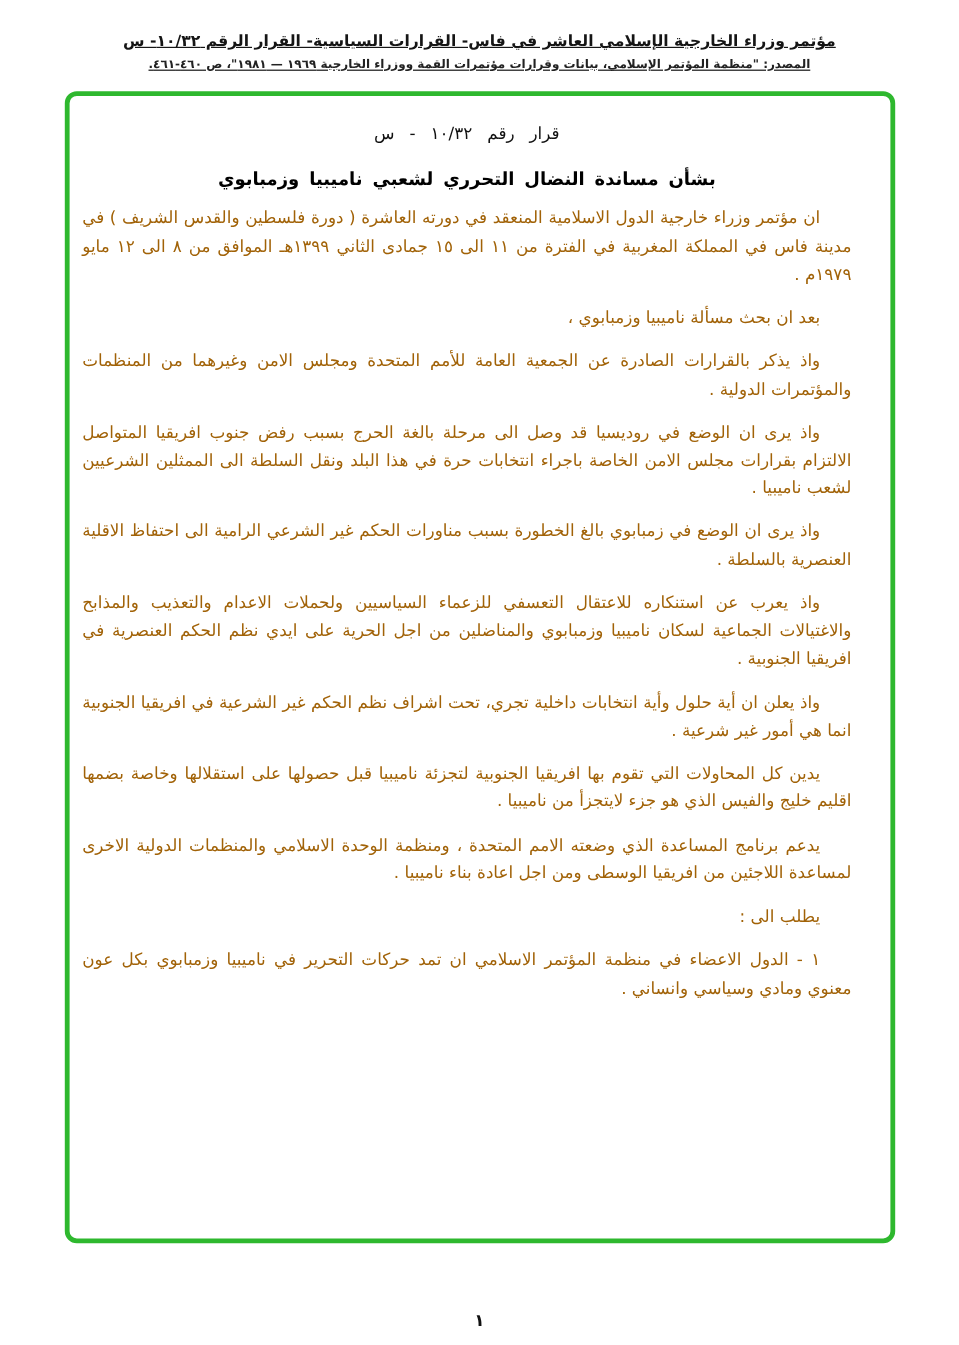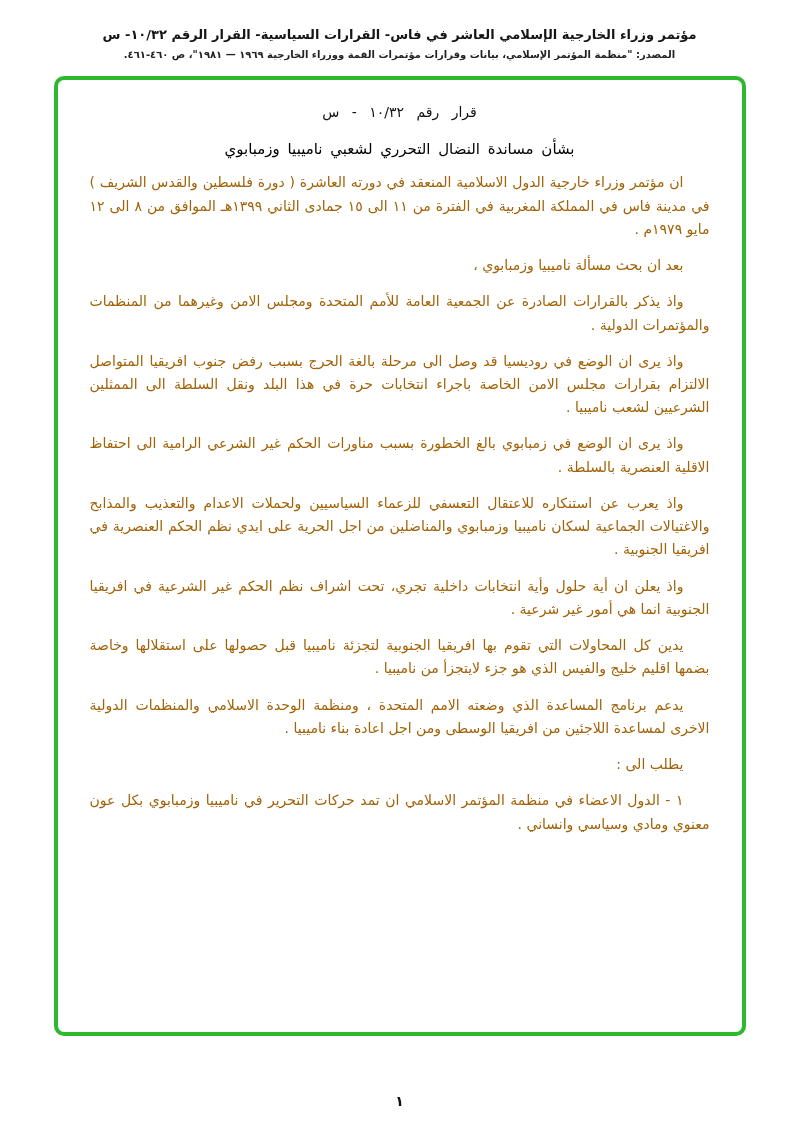--- a/index.html
+++ b/index.html
@@ -17,20 +17,21 @@
   .page {
     width: 100%;
     height: 100%;
     padding-top: 26px;
     position: relative;
   }
   .doc-header {
     text-align: center;
     padding: 0 40px;
     line-height: 1.45;
+    text-decoration: underline;
   }
   .header-line1 {
     font-size: 13px;
     font-weight: bold;
     letter-spacing: 0.2px;
   }
   .header-line2 {
     font-size: 10px;
     font-weight: bold;
     margin-top: 3px;
@@ -48,21 +49,21 @@
   .decision-number {
     text-align: center;
     font-size: 14px;
     word-spacing: 8px;
     margin-top: 6px;
     color: #111;
   }
   .decision-title {
     text-align: center;
     font-size: 15px;
-    font-weight: normal;
+    font-weight: bold;
     margin: 20px 0 6px 0;
     word-spacing: 3px;
     color: #000;
   }
   .body-text { margin-top: 4px; }
   .para {
     font-size: 14px;
     line-height: 1.66;
     text-align: justify;
     text-align-last: right;
@@ -84,21 +85,21 @@
 </head>
 <body>
 
 <div class="page">
 
   <header class="doc-header">
     <div class="header-line1">مؤتمر وزراء الخارجية الإسلامي العاشر في فاس- القرارات السياسية- القرار الرقم ١٠/٣٢- س</div>
     <div class="header-line2">المصدر: "منظمة المؤتمر الإسلامي، بيانات وقرارات مؤتمرات القمة ووزراء الخارجية ١٩٦٩ — ١٩٨١"، ص ٤٦٠-٤٦١.</div>
   </header>
 
-  <div class="frame" style="border-color: rgb(46, 184, 46);">
+  <div class="frame" style="border-color: rgb(46, 184, 46); padding-left: 11px;">
     <div class="decision-number">قرار رقم ١٠/٣٢ - س</div>
 
     <h1 class="decision-title">بشأن مساندة النضال التحرري لشعبي ناميبيا وزمبابوي</h1>
 
     <div class="body-text">
         <p class="para">ان مؤتمر وزراء خارجية الدول الاسلامية المنعقد في دورته العاشرة ( دورة فلسطين والقدس الشريف ) في مدينة فاس في المملكة المغربية في الفترة من ١١ الى ١٥ جمادى الثاني ١٣٩٩هـ الموافق من ٨ الى ١٢ مايو ١٩٧٩م .</p>
         <p class="para">بعد ان بحث مسألة ناميبيا وزمبابوي ،</p>
         <p class="para">واذ يذكر بالقرارات الصادرة عن الجمعية العامة للأمم المتحدة ومجلس الامن وغيرهما من المنظمات والمؤتمرات الدولية .</p>
         <p class="para">واذ يرى ان الوضع في روديسيا قد وصل الى مرحلة بالغة الحرج بسبب رفض جنوب افريقيا المتواصل الالتزام بقرارات مجلس الامن الخاصة باجراء انتخابات حرة في هذا البلد ونقل السلطة الى الممثلين الشرعيين لشعب ناميبيا .</p>
         <p class="para">واذ يرى ان الوضع في زمبابوي بالغ الخطورة بسبب مناورات الحكم غير الشرعي الرامية الى احتفاظ الاقلية العنصرية بالسلطة .</p>

